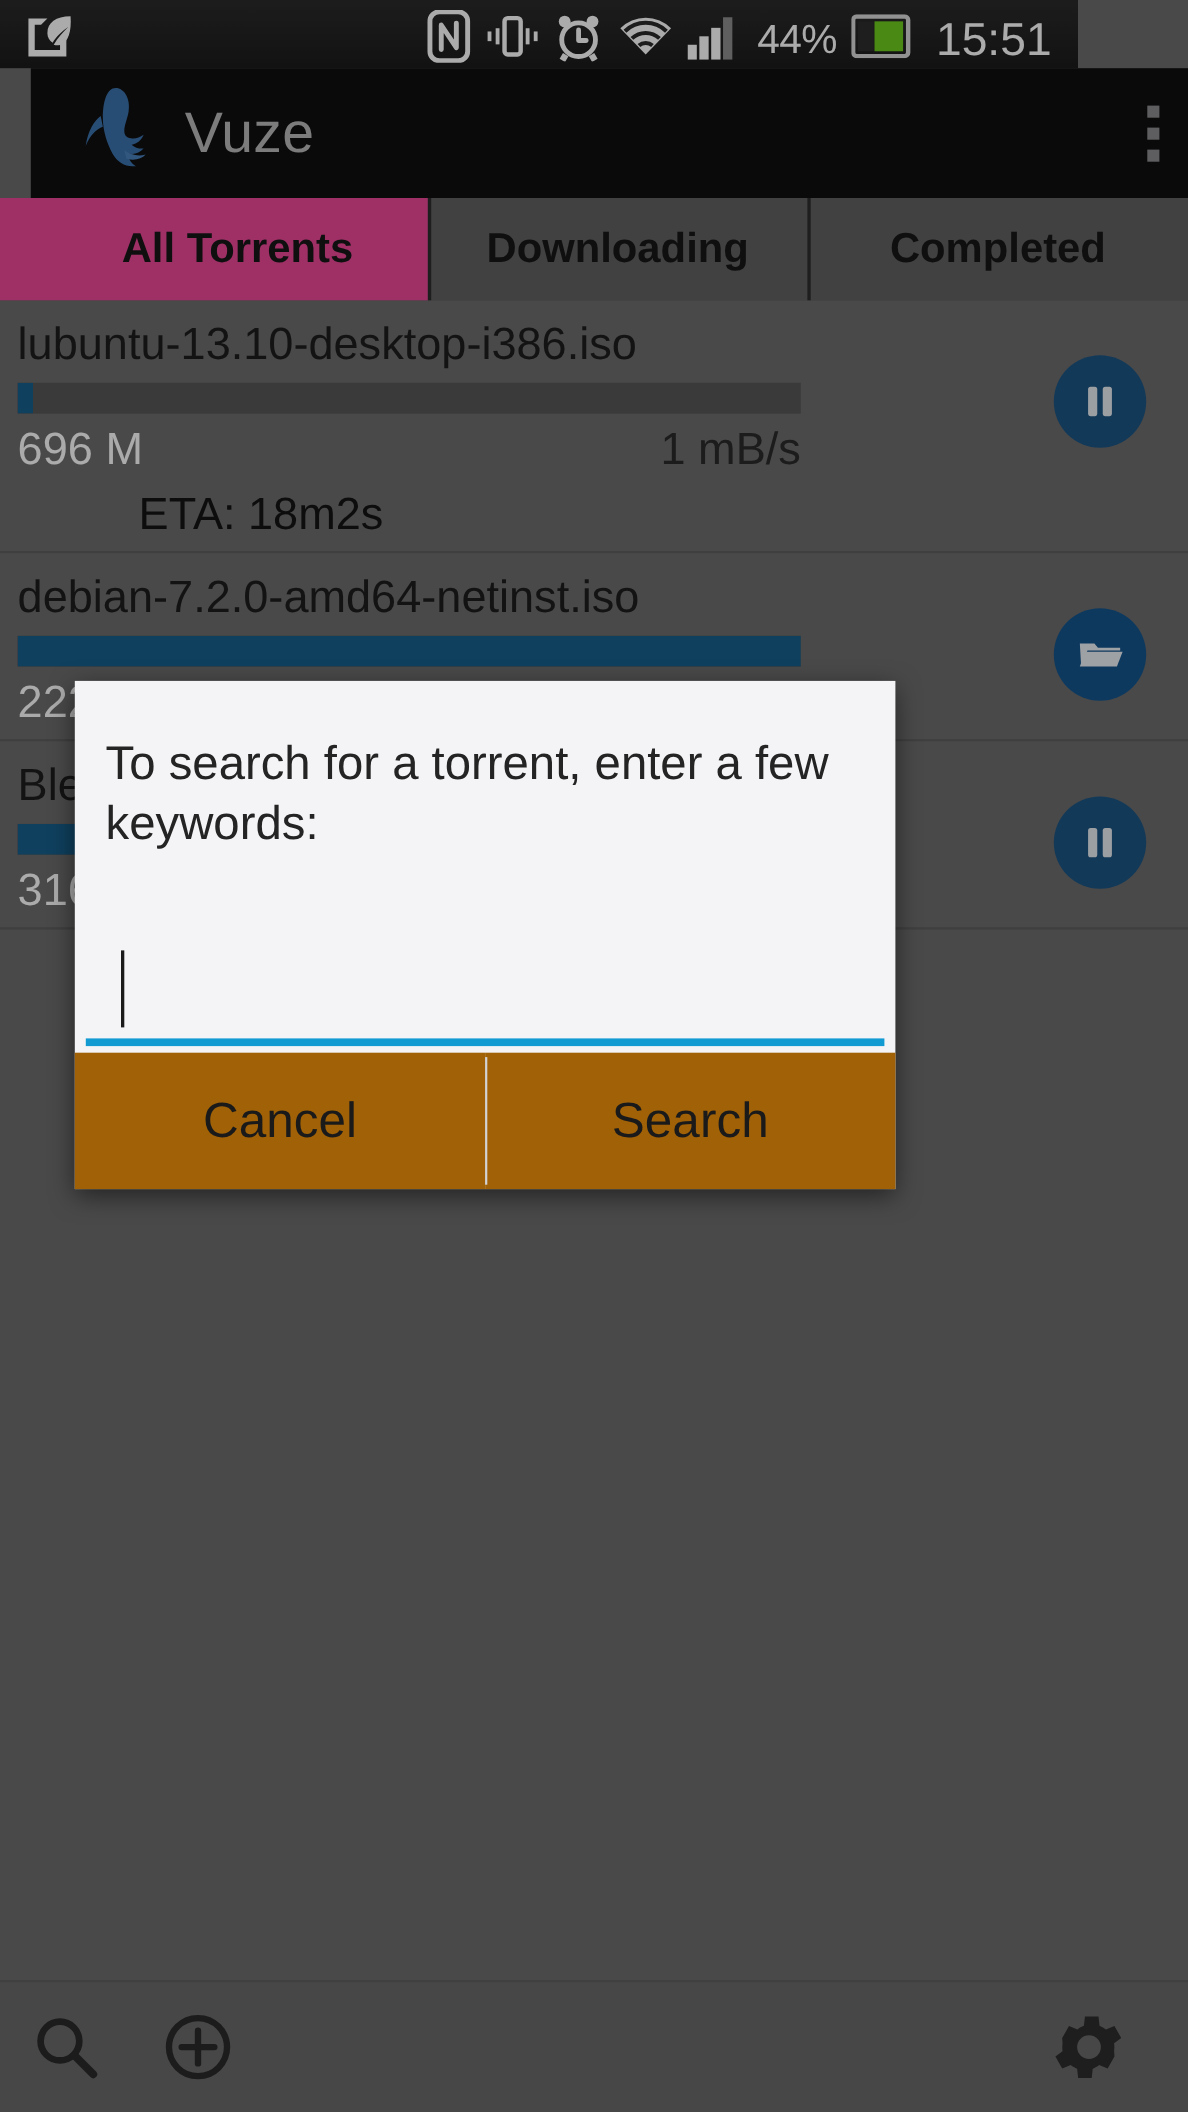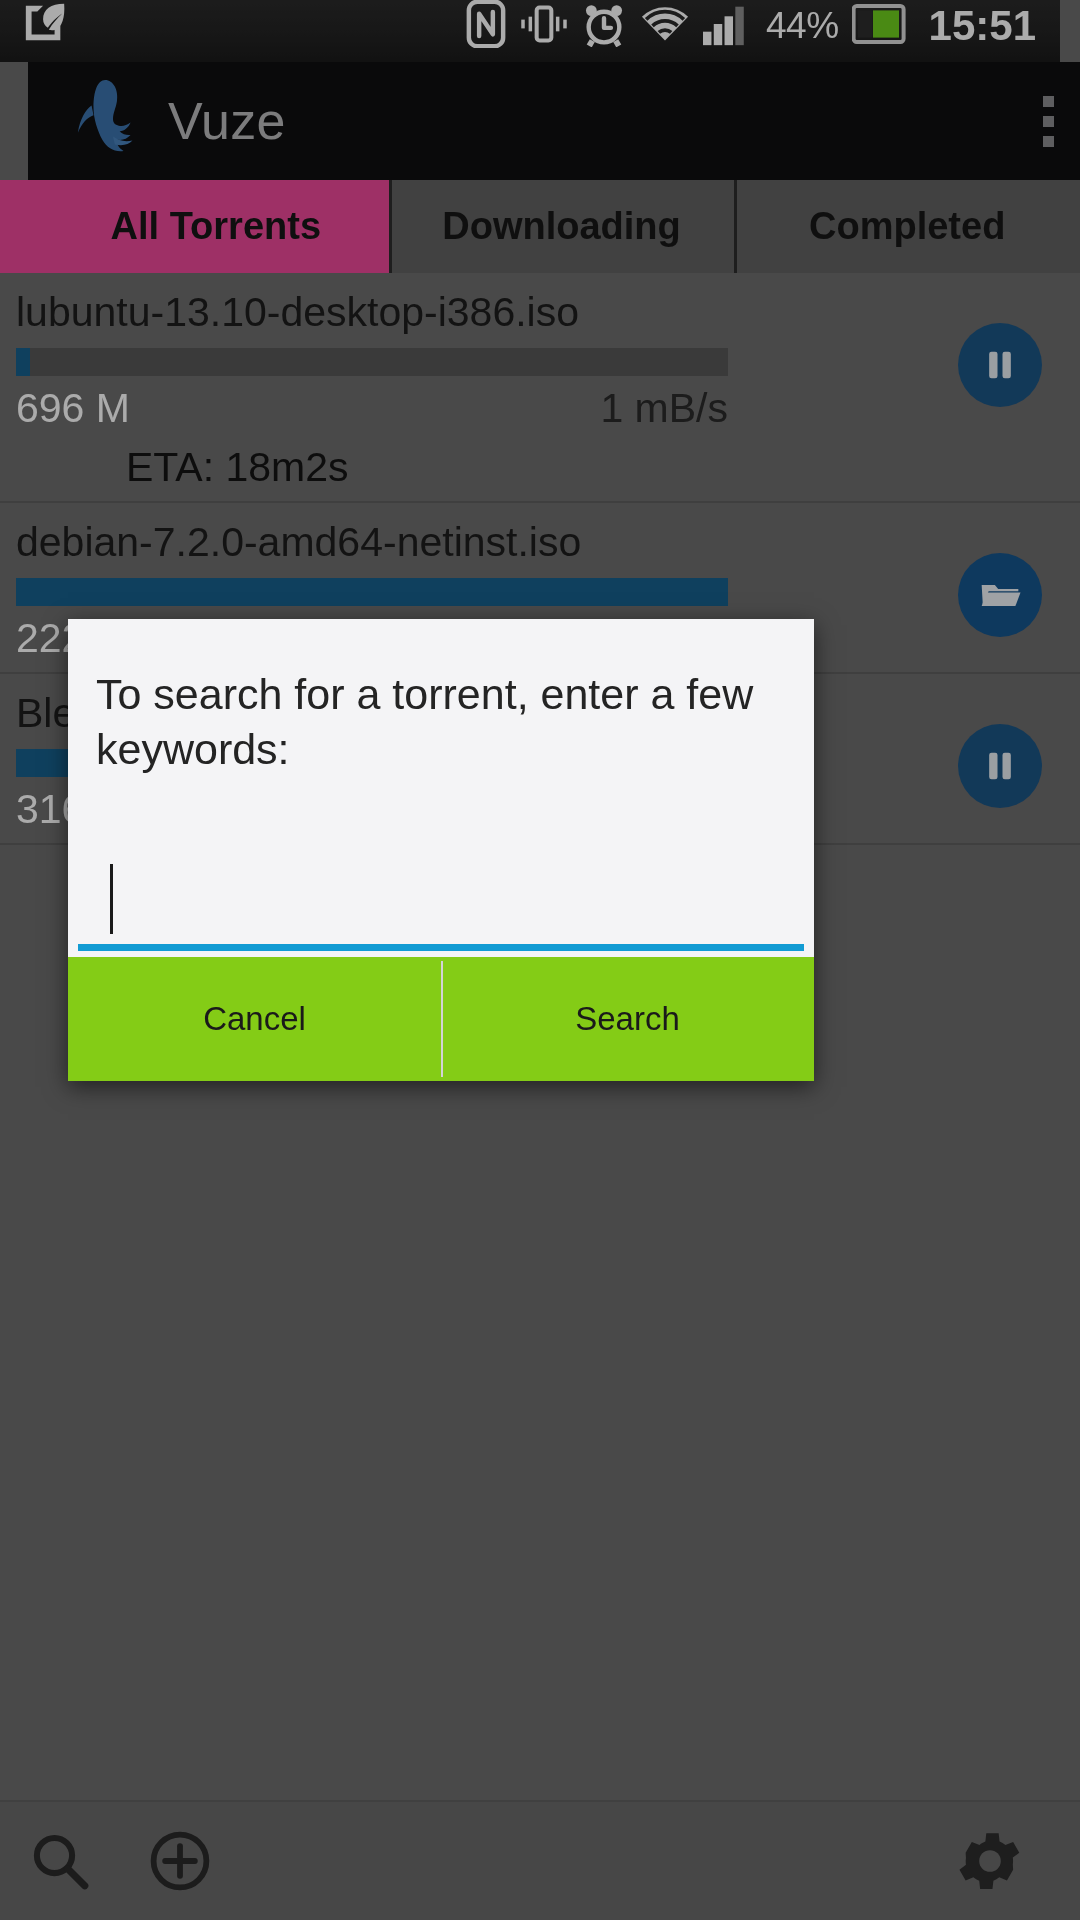--- a/index.html
+++ b/index.html
@@ -7,29 +7,29 @@
   body {
     font-family: "Liberation Sans", sans-serif;
     background:#6d6d6d;
     position:relative;
     overflow:hidden;
     -webkit-font-smoothing:antialiased;
   }
 
   
   #status-bar{
-    position:absolute; top:0; left:0; width:1060px; height:62px;
+    position:absolute; top:0; left:0; width:980px; height:62px;
     background:linear-gradient(180deg,#2b2b2b 0%,#232323 55%,#1b1b1b 100%);
-    display:flex; align-items:flex-start; z-index:60;
+    display:flex; align-items:flex-end; z-index:60;
   }
   #status-left{ display:flex; align-items:center; padding-left:22px; }
   #status-right{ margin-left:auto; display:flex; align-items:center; padding-right:24px; gap:13px; }
   .sb-ico{ display:block; }
   #battery-pct{ color:#fff; font-size:37px; letter-spacing:-0.5px; font-weight:400;}
-  #clock{ color:#fff; font-size:42px; letter-spacing:0px; margin-left:8px; font-weight:700;}
+  #clock{ color:#fff; font-size:42px; letter-spacing:0px; margin-left:8px; font-weight:400;}
 
   
   #action-bar{
     position:absolute; top:62px; left:0; width:1080px; height:118px;
     background:#0f0f11; display:flex; align-items:center; z-index:50;margin-left:28px;
   }
   #app-logo{ margin-left:46px; width:78px; height:86px; }
   #app-title{ color:#b9b9bb; font-size:52px; margin-left:16px; font-weight:400; letter-spacing:0.3px;}
   #overflow-menu{ margin-left:auto; margin-right:44px; display:flex; flex-direction:column; gap:9px; padding:10px; }
   #overflow-menu i{ display:block; width:11px; height:11px; background:#8d8d8f; }
@@ -111,21 +111,21 @@
   #dialog-caret{
     position:absolute; left:32px; bottom:10px; width:3px; height:70px; background:#1a1a1a;
   }
   #dialog-input-text{
     position:absolute; left:40px; bottom:14px; font-size:42px; color:#1a1a1a;
     white-space:nowrap;
   }
   #dialog-buttons{ display:flex; height:124px; margin-top:6px; }
   .dlg-btn{
     flex:1; display:flex; align-items:center; justify-content:center;
-    font-size:33px; color:#1a1a1a; position:relative; background:#84cc16;
+    font-size:45px; color:#1a1a1a; position:relative; background:#a16207;
   }
   .dlg-btn + .dlg-btn::before{
     content:""; position:absolute; left:0; top:4px; bottom:4px; width:2px; background:#d3d3d6;
   }
 </style>
 </head>
 <body>
 
 <div id="status-bar">
   <div id="status-left">

